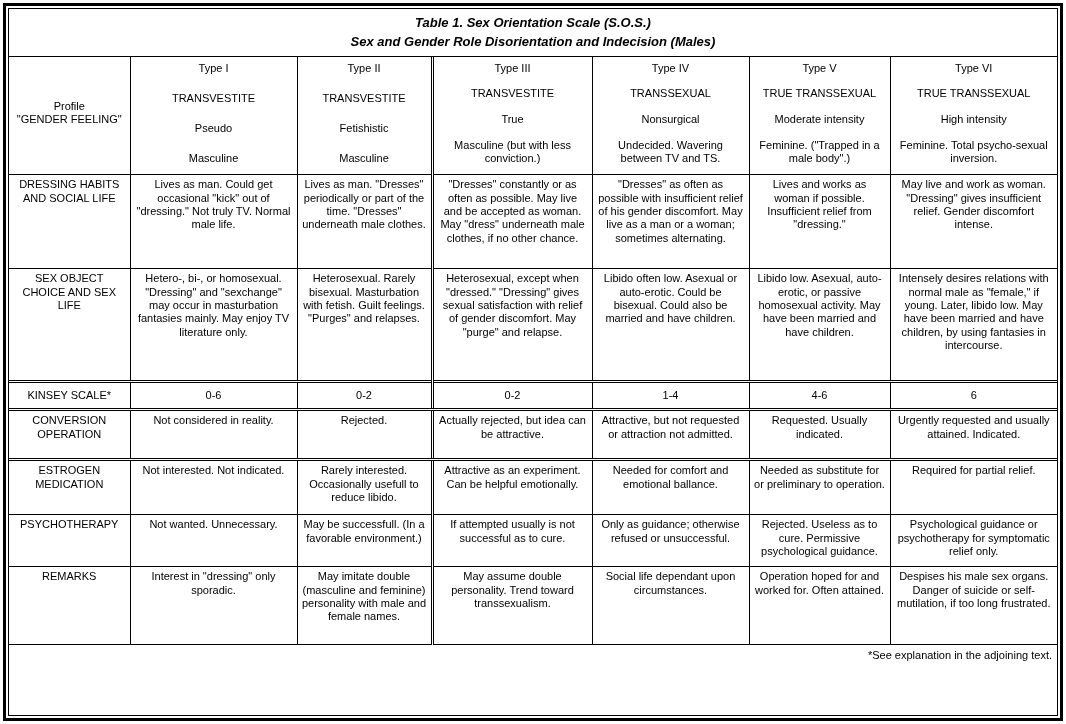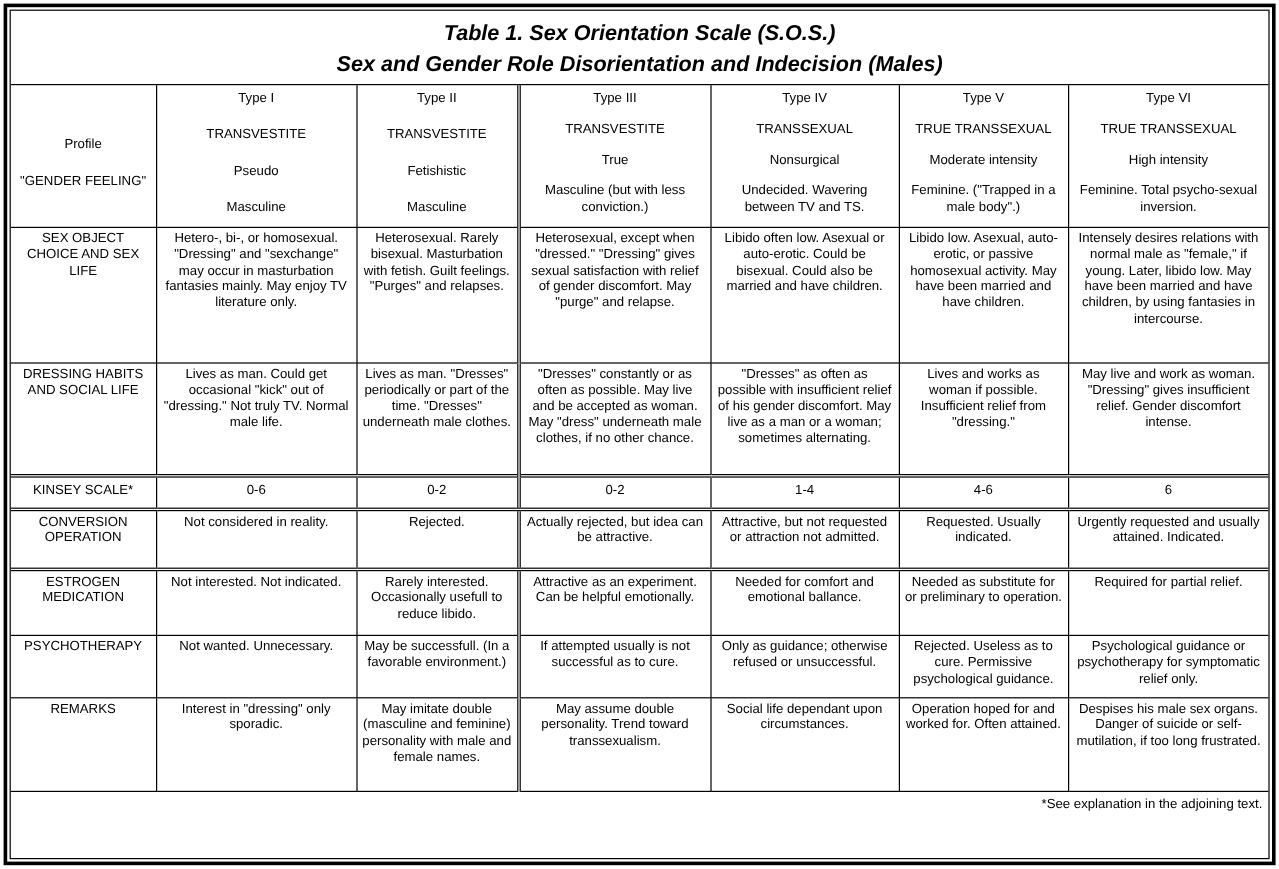--- a/index.html
+++ b/index.html
@@ -17,21 +17,21 @@
   .frame-inner {
     width: 100%; height: 100%;
     border: 1px solid #000;
     display: flex; flex-direction: column;
   }
 
   .title-block {
     border-bottom: 1px solid #000;
     text-align: center;
     padding: 5px 0 4px 0;
-    font-size: 18px; font-weight: bold; font-style: italic;
+    font-size: 13px; font-weight: bold; font-style: italic;
     line-height: 1.45;
     flex: 0 0 auto;
   }
 
   table.sos {
     border-collapse: collapse;
     table-layout: fixed;
     width: 100%;
     flex: 0 0 auto;
   }
@@ -53,21 +53,21 @@
     vertical-align: middle; padding: 2px;
   }
 
   td.type3-col { border-left: 3px double #000 !important; }
 
   tr.kinsey-row td   { border-top: 3px double #000; border-bottom: 3px double #000; vertical-align: middle; }
   tr.conversion-row td { border-bottom: 3px double #000; }
 
   .profile-label {
     display: flex; flex-direction: column; align-items: center;
-    padding-top: 40px; gap: 17px;
+    padding-top: 40px; 
   }
   .profile-type {
     display: flex; flex-direction: column; justify-content: space-between;
     height: 108px; padding: 2px 0; align-items: center;
   }
 
   .footnotes {
     flex: 1 1 auto;
     font-size: 11px; line-height: 1.4;
     text-align: right;
@@ -150,37 +150,37 @@
             <div class="profile-type">
               <div>Type VI</div>
               <div>TRUE TRANSSEXUAL</div>
               <div>High intensity</div>
               <div>Feminine. Total psycho-sexual inversion.</div>
             </div>
           </td>
         </tr>
 
         <tr>
+          <td style="height:94px">DRESSING HABITS AND SOCIAL LIFE</td>
+          <td>Lives as man. Could get occasional "kick" out of "dressing." Not truly TV. Normal male life.</td>
+          <td>Lives as man. "Dresses" periodically or part of the time. "Dresses" underneath male clothes.</td>
+          <td class="type3-col">"Dresses" constantly or as often as possible. May live and be accepted as woman. May "dress" underneath male clothes, if no other chance.</td>
+          <td>"Dresses" as often as possible with insufficient relief of his gender discomfort. May live as a man or a woman; sometimes alternating.</td>
+          <td>Lives and works as woman if possible. Insufficient relief from "dressing."</td>
+          <td>May live and work as woman. "Dressing" gives insufficient relief. Gender discomfort intense.</td>
+        </tr>
+
+        <tr>
           <td style="height:113px">SEX OBJECT CHOICE AND SEX LIFE</td>
           <td>Hetero-, bi-, or homosexual. "Dressing" and "sexchange" may occur in masturbation fantasies mainly. May enjoy TV literature only.</td>
           <td>Heterosexual. Rarely bisexual. Masturbation with fetish. Guilt feelings. "Purges" and relapses.</td>
           <td class="type3-col">Heterosexual, except when "dressed." "Dressing" gives sexual satisfaction with relief of gender discomfort. May "purge" and relapse.</td>
           <td>Libido often low. Asexual or auto-erotic. Could be bisexual. Could also be married and have children.</td>
           <td>Libido low. Asexual, auto-erotic, or passive homosexual activity. May have been married and have children.</td>
           <td>Intensely desires relations with normal male as "female," if young. Later, libido low. May have been married and have children, by using fantasies in intercourse.</td>
-        </tr>
-
-        <tr>
-          <td style="height:94px">DRESSING HABITS AND SOCIAL LIFE</td>
-          <td>Lives as man. Could get occasional "kick" out of "dressing." Not truly TV. Normal male life.</td>
-          <td>Lives as man. "Dresses" periodically or part of the time. "Dresses" underneath male clothes.</td>
-          <td class="type3-col">"Dresses" constantly or as often as possible. May live and be accepted as woman. May "dress" underneath male clothes, if no other chance.</td>
-          <td>"Dresses" as often as possible with insufficient relief of his gender discomfort. May live as a man or a woman; sometimes alternating.</td>
-          <td>Lives and works as woman if possible. Insufficient relief from "dressing."</td>
-          <td>May live and work as woman. "Dressing" gives insufficient relief. Gender discomfort intense.</td>
         </tr>
 
         <tr class="kinsey-row">
           <td style="height:28px">KINSEY SCALE*</td>
           <td>0-6</td>
           <td>0-2</td>
           <td class="type3-col">0-2</td>
           <td>1-4</td>
           <td>4-6</td>
           <td>6</td>

